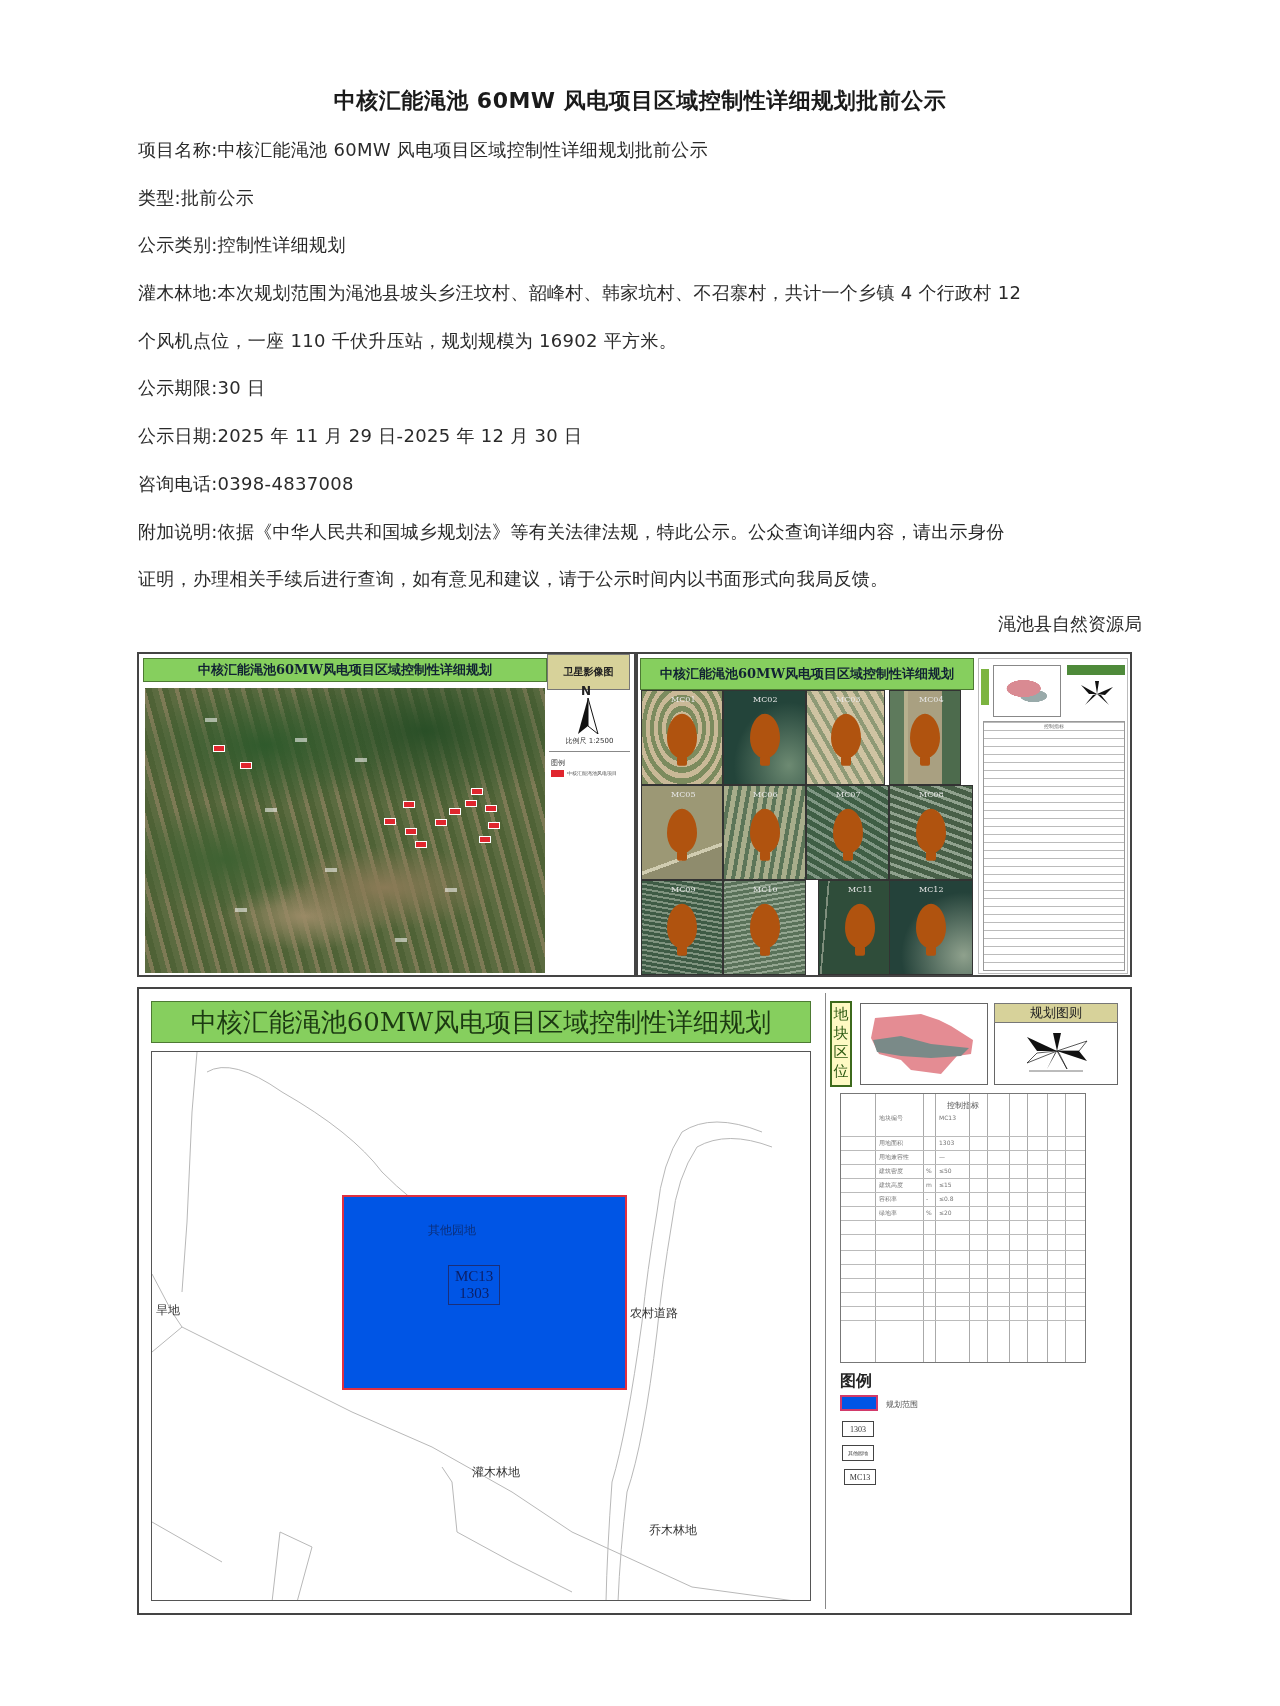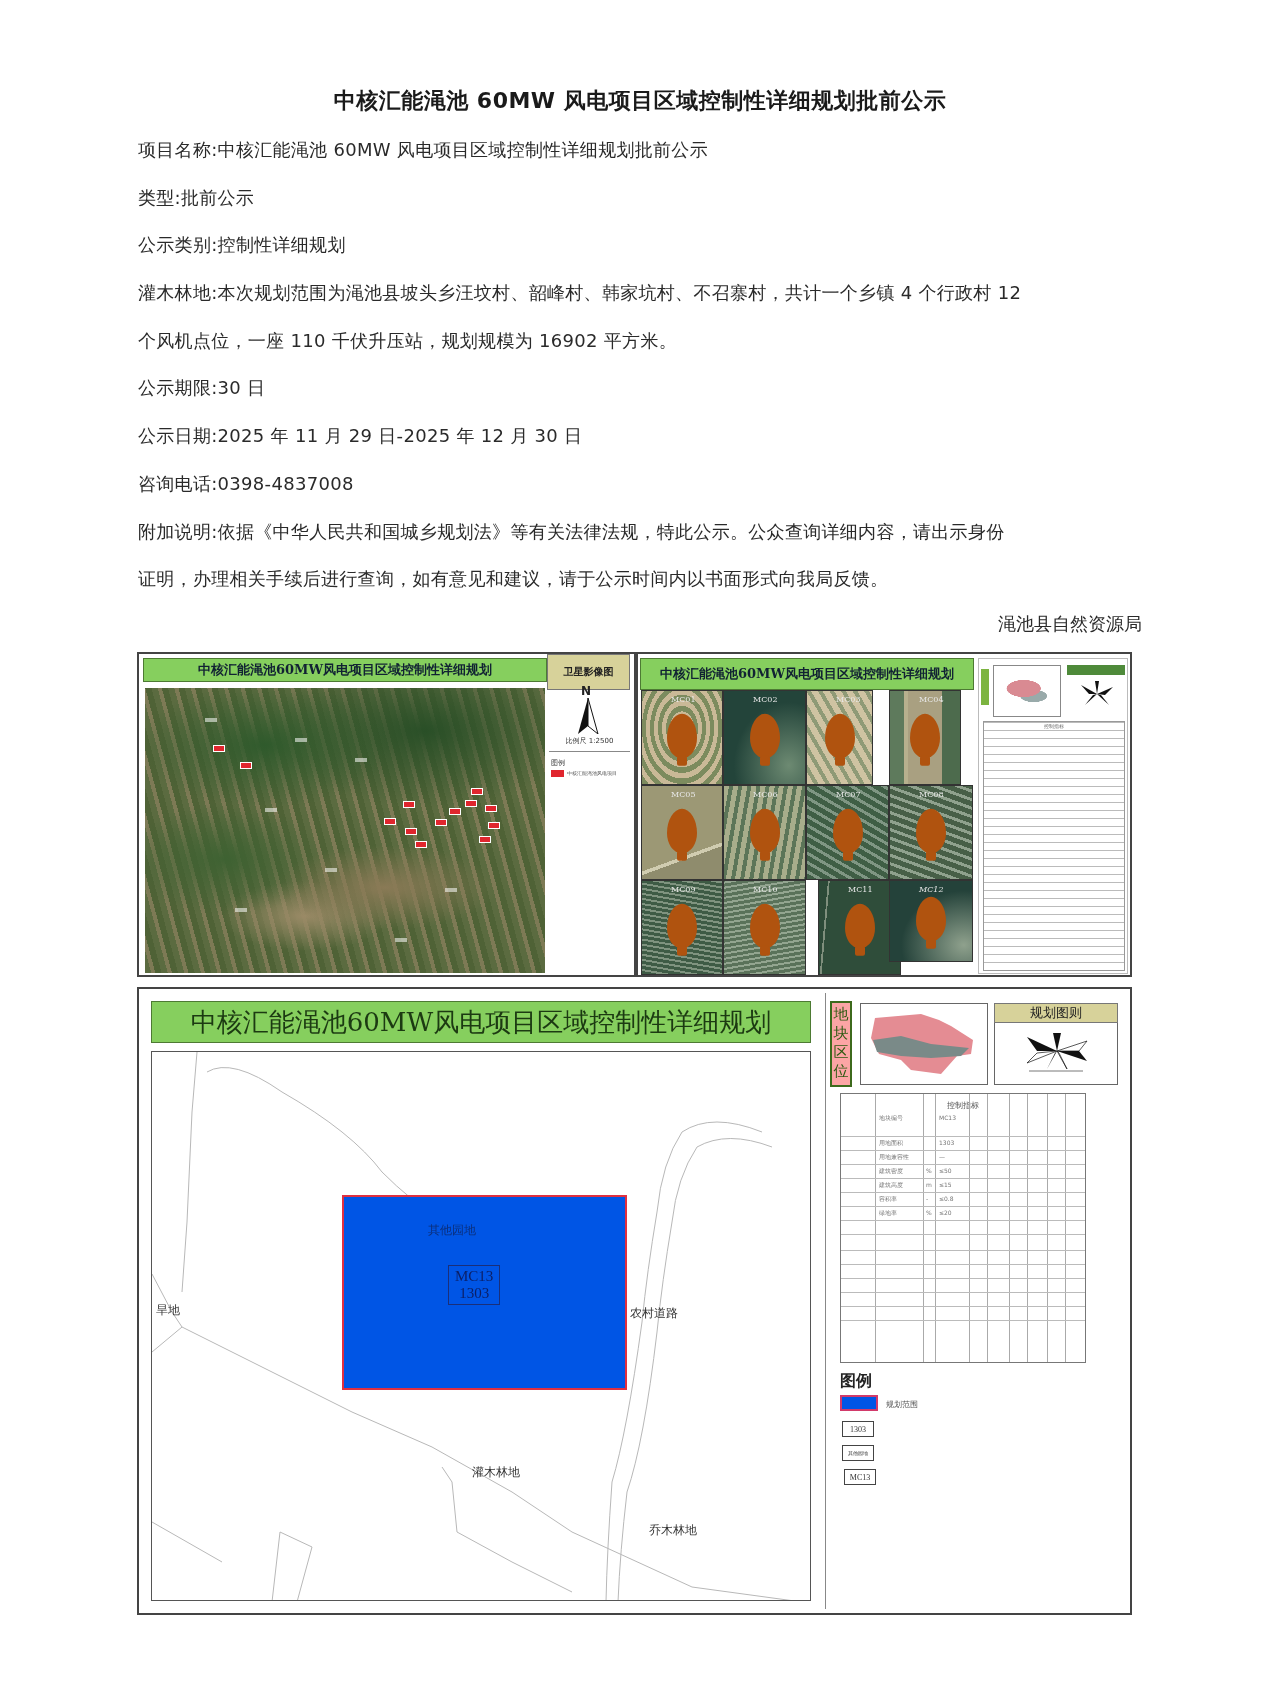--- a/index.html
+++ b/index.html
@@ -33,21 +33,21 @@
   .tile .blob::after { content: ""; position: absolute; left: 10px; bottom: -8px; width: 10px; height: 10px; background: #b0530f; border-radius: 2px; }
   .tile .tlbl { position: absolute; left: 6px; top: 4px; font-size: 8px; color: #e8e8e8; font-family: "DejaVu Serif", serif; padding-left: 23px; }
 
   .mini-table { position: absolute; border: 1px solid #999; background: repeating-linear-gradient(0deg, #fff 0 7px, #bbb 7px 8px), #fff; }
 
   .plan-map { position: absolute; background: #fff; border: 1px solid #555; overflow: hidden; }
   .plan-rect { position: absolute; background: #0055e5; border: 2px solid #e03040; }
   .plan-label { position: absolute; font-family: "DejaVu Serif", "Liberation Serif", serif; font-size: 12px; color: #333; white-space: nowrap; }
   .plan-code { position: absolute; border: 1px solid #1a2f7a; color: #0b1f66; font-family: "Liberation Serif", "DejaVu Serif", serif; font-size: 15px; text-align: center; line-height: 17px; padding: 2px 6px; }
 
-  .side-loc { position: absolute; background: #fca5a5; border: 2px solid #3d6a1c; color: #2d5a12; font-family: "DejaVu Serif", serif; font-size: 15px; line-height: 19px; text-align: center; padding-top: 2px; writing-mode: horizontal-tb; }
+  .side-loc { position: absolute; background: #fef9c3; border: 2px solid #3d6a1c; color: #2d5a12; font-family: "DejaVu Serif", serif; font-size: 15px; line-height: 19px; text-align: center; padding-top: 2px; writing-mode: horizontal-tb; }
 
   .legend-title { position: absolute; font-family: "DejaVu Serif", serif; font-weight: bold; font-size: 16px; color: #222; }
   .legend-swatch { position: absolute; background: #0055e5; border: 2px solid #d23a6a; }
   .legend-box { position: absolute; border: 1px solid #444; font-family: "Liberation Serif", serif; font-size: 8px; color: #333; display: flex; align-items: center; justify-content: center; }
   .legend-text { position: absolute; font-size: 8px; color: #555; font-family: "DejaVu Serif", serif; }
 
   .ctrl-table { position: absolute; border: 1px solid #777; background: #fff; }
   .ctrl-table .tbl-head { position: absolute; top: 6px; left: 0; width: 100%; text-align: center; font-size: 8px; color: #555; font-family: "DejaVu Serif", serif; }
   .row-line { position: absolute; left: 0; right: 0; height: 1px; background: #bbb; }
   .col-line { position: absolute; top: 0; bottom: 0; width: 1px; background: #aaa; }
@@ -114,21 +114,21 @@
   <div class="green-title" style="left:2px; top:4px; width:334px; height:32px; font-size:13px;">中核汇能渑池60MW风电项目区域控制性详细规划</div>
 
   <div class="tile" style="left:3px;top:36px;width:82px;height:95px;background:repeating-radial-gradient(ellipse at 50% 40%, #c9b997 0 4px, #7c8b5e 4px 8px);">
       <span class="tlbl">MC01</span>
       <div class="blob"></div>
     </div>
   <div class="tile" style="left:85px;top:36px;width:83px;height:95px;background:radial-gradient(ellipse at 80% 80%, #6d8a72 0%, #23443a 60%);">
       <span class="tlbl">MC02</span>
       <div class="blob"></div>
     </div>
-  <div class="tile" style="left:168px;top:36px;width:67px;height:95px;background:repeating-linear-gradient(60deg, #cfc3a2 0 6px, #8f9a76 6px 10px);">
+  <div class="tile" style="left:168px;top:36px;width:79px;height:95px;background:repeating-linear-gradient(60deg, #cfc3a2 0 6px, #8f9a76 6px 10px);">
       <span class="tlbl">MC03</span>
       <div class="blob"></div>
     </div>
   <div class="tile" style="left:251px;top:36px;width:72px;height:95px;background:linear-gradient(90deg, #5e7a5c 0 20%, #b7b08e 20% 26%, #a9a081 26% 75%, #4d6b4d 75%);">
       <span class="tlbl">MC04</span>
       <div class="blob"></div>
     </div>
 
   <div class="tile" style="left:3px;top:131px;width:82px;height:95px;background:linear-gradient(160deg, #9c9875 0 70%, #d0ccb0 70% 73%, #8f8c6d 73%);">
       <span class="tlbl">MC05</span>
@@ -152,21 +152,21 @@
       <div class="blob"></div>
     </div>
   <div class="tile" style="left:85px;top:226px;width:83px;height:95px;background:repeating-linear-gradient(-10deg, #5a725a 0 3px, #93a590 3px 5px);">
       <span class="tlbl">MC10</span>
       <div class="blob"></div>
     </div>
   <div class="tile" style="left:168px;top:226px;width:83px;height:95px;background:linear-gradient(95deg, #2d4a38 0 10%, #7f8f7d 10% 12%, #2f4d3a 12%);margin-left:12px;">
       <span class="tlbl">MC11</span>
       <div class="blob"></div>
     </div>
-  <div class="tile" style="left:251px;top:226px;width:84px;height:82px;background:radial-gradient(ellipse at 90% 80%, #8fa18d 0%, #24423a 60%);font-style:italic;">
+  <div class="tile" style="left:251px;top:226px;width:84px;height:95px;background:radial-gradient(ellipse at 90% 80%, #8fa18d 0%, #24423a 60%);">
       <span class="tlbl">MC12</span>
       <div class="blob"></div>
     </div>
 
   <div style="position:absolute; left:340px; top:4px; width:150px; height:316px; border:1px solid #bbb; background:#fff;">
     <div style="position:absolute; left:2px; top:10px; width:8px; height:36px; background:#7cb440;"></div>
     <div style="position:absolute; left:14px; top:6px; width:68px; height:52px; border:1px solid #888; background:radial-gradient(ellipse 28px 14px at 45% 45%, #d98a92 0 60%, transparent 62%), radial-gradient(ellipse 22px 10px at 60% 60%, #9aa 0 60%, transparent 62%), #fff;"></div>
     <div style="position:absolute; left:88px; top:6px; width:58px; height:10px; background:#4e8a3a;"></div>
     <svg style="position:absolute; left:100px; top:20px;" width="36" height="30" viewBox="0 0 36 30">
       <polygon points="18,15 2,6 10,15" fill="#111"></polygon>

